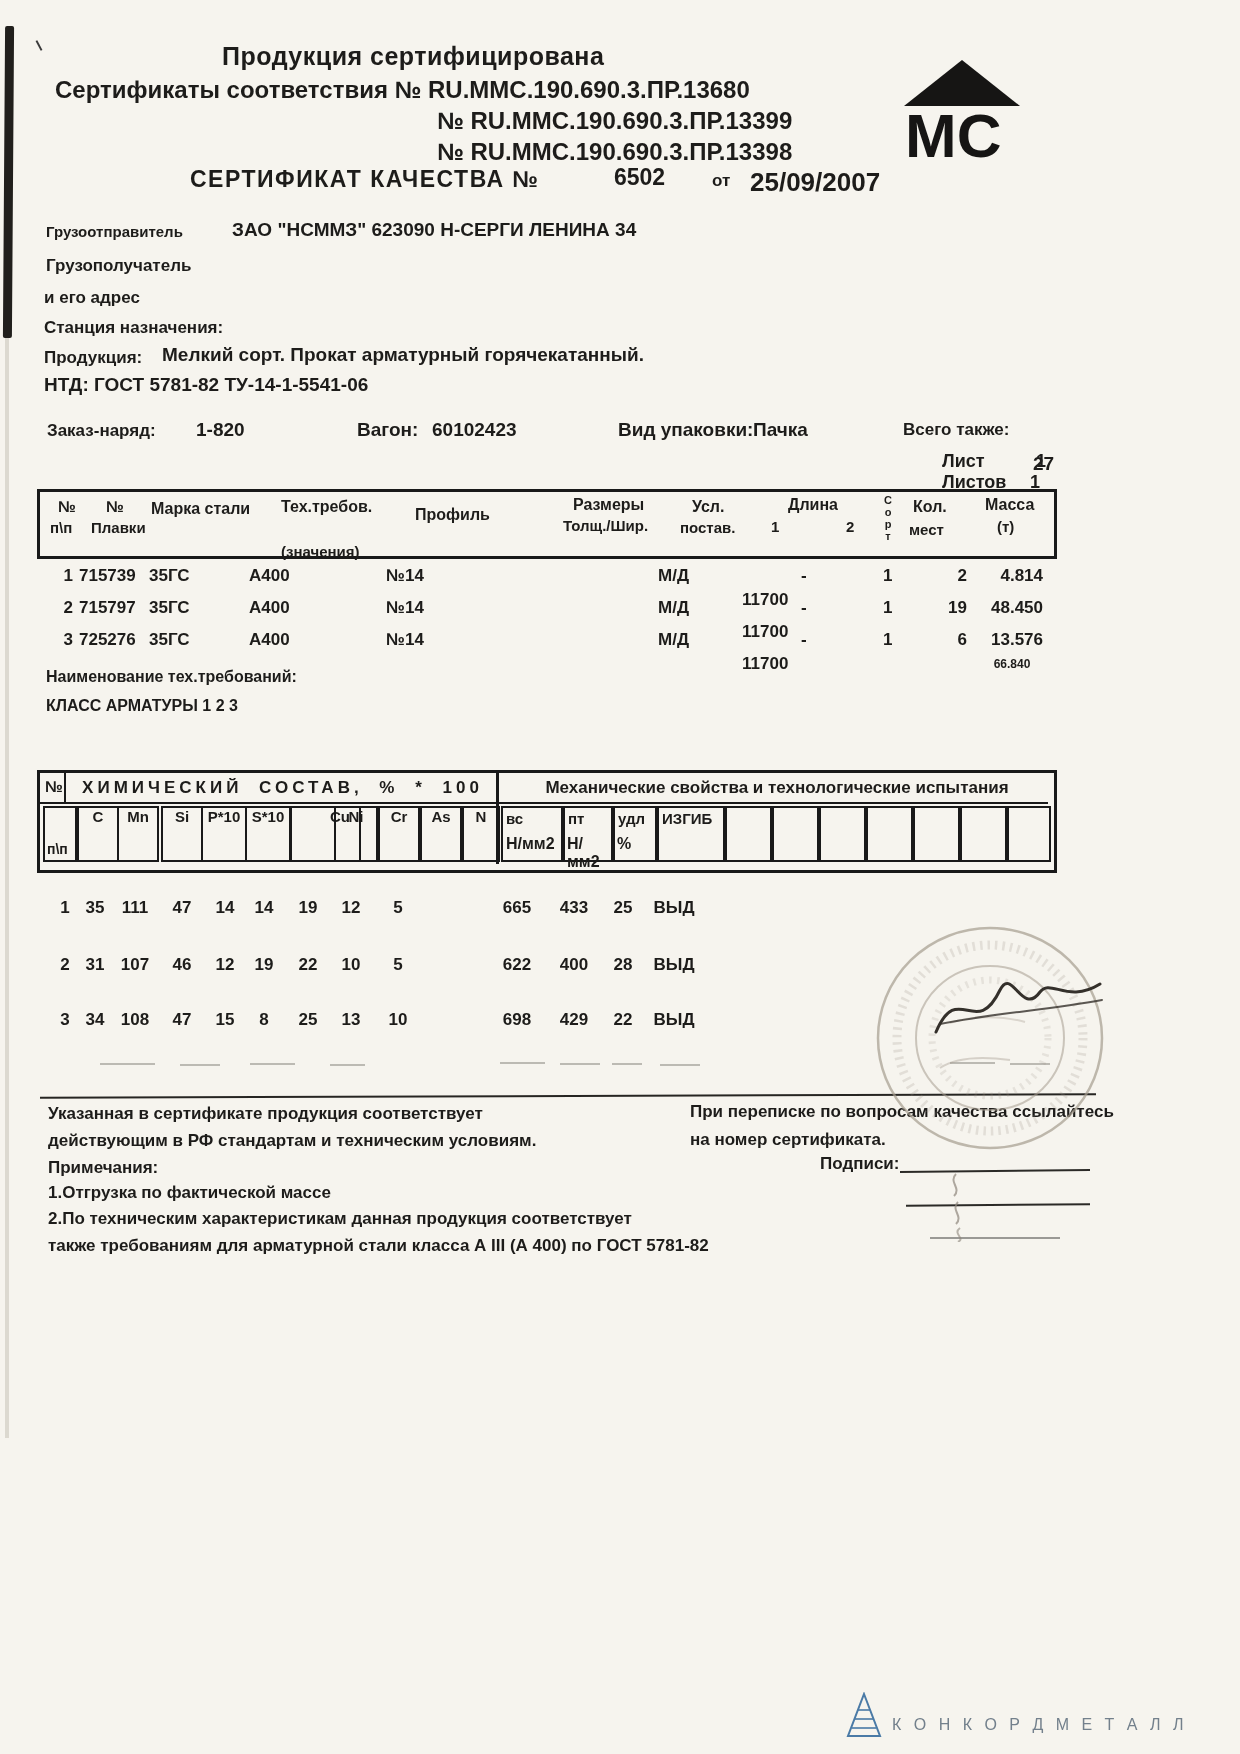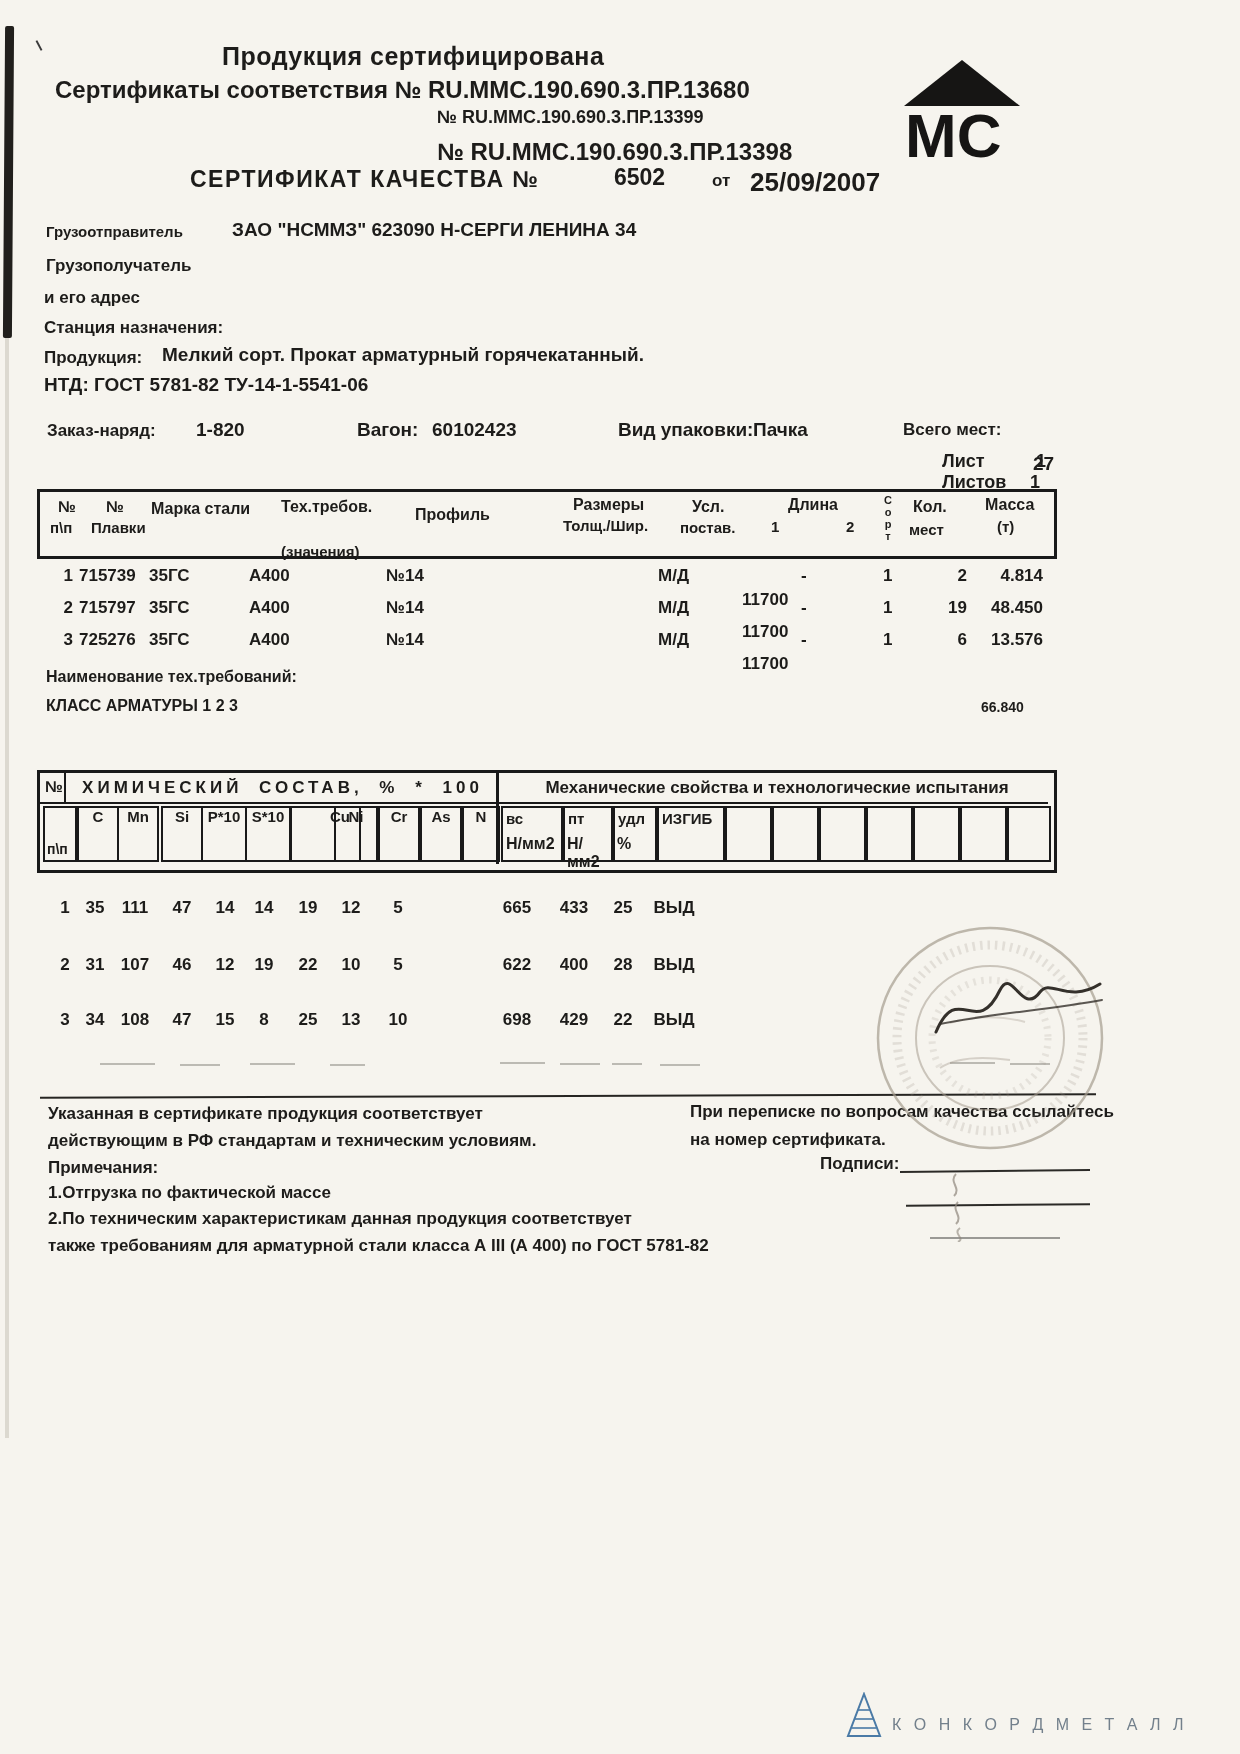--- a/index.html
+++ b/index.html
@@ -7,21 +7,21 @@
         font-family:"Liberation Sans",sans-serif;color:#1d1c1a;overflow:hidden;}
   .abs{position:absolute;}
   .b{font-weight:700;}
   
   .edge1{left:4px;top:26px;width:9px;height:312px;background:#211f1c;transform:rotate(.4deg);border-radius:2px;}
   .edge2{left:5px;top:338px;width:4px;height:1100px;background:#c7c2b8;opacity:.55;}
   .tick{left:38px;top:40px;width:2px;height:11px;background:#3a3a3a;transform:rotate(-28deg);}
   
   .hl1{left:222px;top:42px;font-size:25px;letter-spacing:.5px;}
   .hl2{left:55px;top:76px;font-size:24px;}
-  .hl3{left:437px;top:107px;font-size:18px;}
+  .hl3{left:437px;top:107px;font-size:24px;}
   .hl4{left:437px;top:138px;font-size:24px;}
   .title{left:190px;top:166px;font-size:23px;letter-spacing:1.5px;}
   .titleNum{left:614px;top:164px;font-size:23px;}
   .titleOt{left:712px;top:171px;font-size:17px;}
   .titleDate{left:750px;top:167px;font-size:26px;}
   .logo{left:903px;top:60px;}
   
   .lab15{font-size:15px;font-weight:700;}
   .lab17{font-size:17px;font-weight:700;}
   .val19{font-size:19px;font-weight:700;}
@@ -36,21 +36,21 @@
   .mc-melt{left:42px;}
   .mc-grade{left:112px;}
   .mc-tech{left:212px;}
   .mc-prof{left:349px;}
   .mc-del{left:621px;}
   .mc-len1{left:705px;margin-top:24px;}
   .mc-len2{left:764px;}
   .mc-sort{left:846px;}
   .mc-qty{left:878px;width:52px;text-align:right;}
   .mc-mass{left:944px;width:62px;text-align:right;}
-  .totmass{left:981px;top:657px;width:62px;text-align:left;font-size:14px;font-weight:700;margin-top:42px;}
+  .totmass{left:981px;top:657px;width:62px;text-align:center;font-size:12px;font-weight:700;}
   
   .ctable{left:37px;top:770px;width:1014px;height:97px;border:3px solid #191919;}
   .ct-num{position:absolute;left:5px;top:5px;font-size:16px;font-weight:700;}
   .ct-vline1{position:absolute;left:24px;top:0;width:2px;height:29px;background:#191919;}
   .ct-chemtitle{position:absolute;left:30px;top:5px;width:425px;text-align:center;font-size:17px;font-weight:700;letter-spacing:4px;word-spacing:8px;white-space:nowrap;}
   .ct-bigdiv{position:absolute;left:456px;top:0;width:3px;height:91px;background:#191919;}
   .ct-mechtitle{position:absolute;left:462px;top:5px;width:550px;text-align:center;font-size:17px;font-weight:700;white-space:nowrap;}
   .ct-hline{position:absolute;left:0;top:29px;width:1008px;height:2px;background:#191919;}
   .chcell{position:absolute;top:33px;height:52px;border:2px solid #191919;text-align:center;font-size:15px;font-weight:700;}
   .chcell .sub{display:block;font-size:16px;margin-top:8px;}
@@ -110,21 +110,21 @@
   <span class="abs lab17" style="left:44px;top:348px;">Продукция:</span>
   <span class="abs val19" style="left:162px;top:344px;">Мелкий сорт. Прокат арматурный горячекатанный.</span>
   <span class="abs val19" style="left:44px;top:374px;">НТД: ГОСТ 5781-82  ТУ-14-1-5541-06</span>
 
   <span class="abs lab17" style="left:47px;top:421px;">Заказ-наряд:</span>
   <span class="abs val19" style="left:196px;top:419px;">1-820</span>
   <span class="abs val19" style="left:357px;top:419px;">Вагон:</span>
   <span class="abs val19" style="left:432px;top:419px;">60102423</span>
   <span class="abs val19" style="left:618px;top:419px;">Вид упаковки:</span>
   <span class="abs val19" style="left:753px;top:419px;">Пачка</span>
-  <span class="abs lab17" style="left:903px;top:420px;">Всего мест:</span>
+  <span class="abs lab17" style="left:903px;top:420px;">Всего также:</span>
   <span class="abs val19" style="left:1033px;top:418px;margin-top:35px;">27</span>
 
   <span class="abs b" style="left:942px;top:451px;font-size:18px;">Лист</span>
   <span class="abs b" style="left:1036px;top:451px;font-size:18px;">1</span>
   <span class="abs b" style="left:942px;top:472px;font-size:18px;">Листов</span>
   <span class="abs b" style="left:1030px;top:472px;font-size:18px;">1</span>
 
   <div class="abs mtable">
     <span class="mh" style="left:18px;top:6px;">№</span>
     <span class="mh2" style="left:10px;top:27px;">п\п</span>

